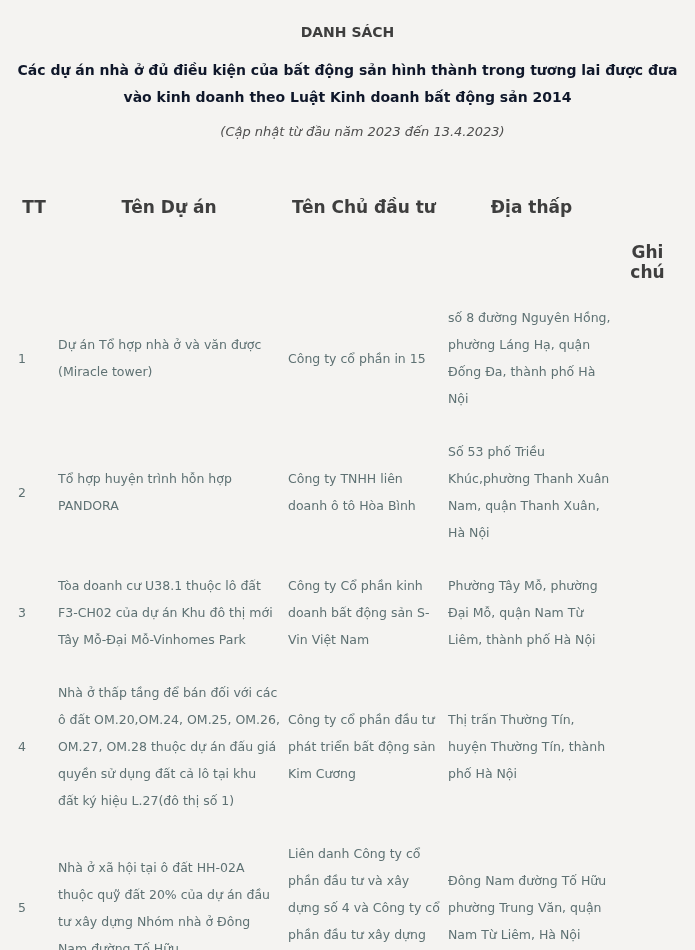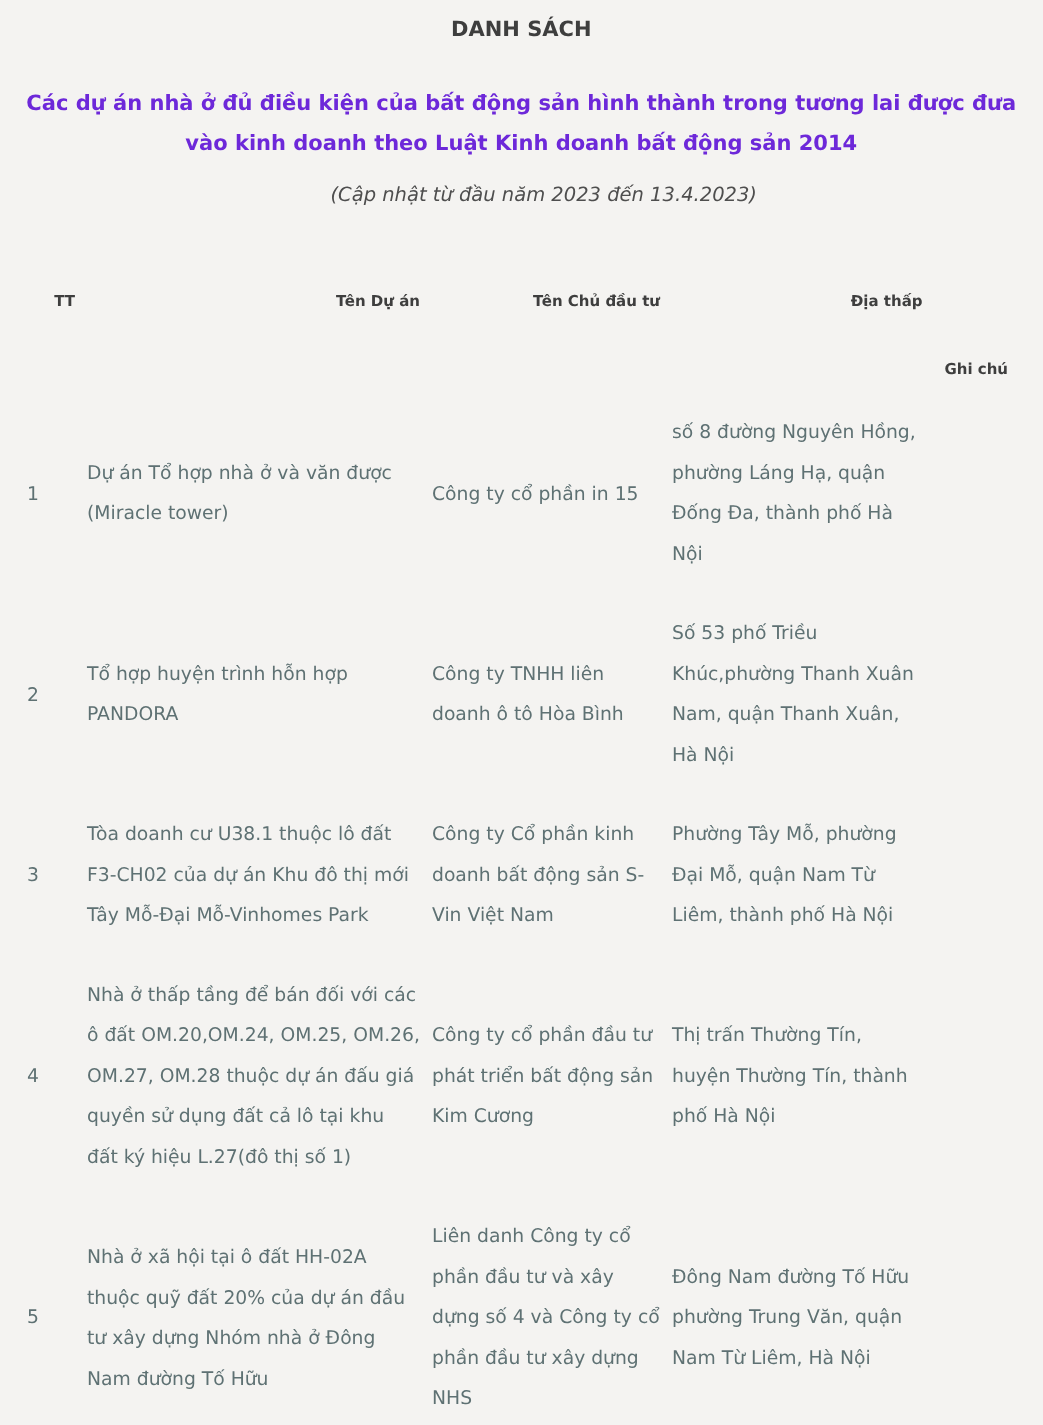--- a/index.html
+++ b/index.html
@@ -11,33 +11,33 @@
     height: 950px;
     overflow: hidden;
     background: #f4f3f1;
     font-family: "DejaVu Sans", sans-serif;
     color: #5e7173;
   }
   .doc-header {
     padding-top: 8px;
   }
   .title {
-    margin: 4px;
+    margin: 16px;
     text-align: center;
     font-size: 14px;
     font-weight: bold;
     color: #3e3e3e;
   }
   .subtitle {
-    margin: 28px 6px 0;
+    margin: 17px 6px 0;
     text-align: center;
     font-size: 14px;
     font-weight: bold;
     line-height: 27px;
-    color: #6d28d9;
+    color: #0f172a;
   }
   .note {
     margin: 13px 0 0;
     text-align: center;
     font-style: italic;
     font-size: 13px;
     color: #4e4e4e;
     padding-left: 30px;
   }
   table.projects {
@@ -45,23 +45,23 @@
     table-layout: fixed;
     width: 654px;
     margin: 58px 23px 0 18px;
   }
   col.c-tt      { width: 40px; }
   col.c-duan    { width: 230px; }
   col.c-chudautu{ width: 160px; }
   col.c-diadiem { width: 175px; }
   col.c-ghichu  { width: 49px; }
   th {
-    text-align: right;
+    text-align: center;
     vertical-align: top;
-    font-size: 10px;
+    font-size: 17px;
     font-weight: bold;
     color: #3e3e3e;
     padding: 0 8px 26px 0;
   }
   th.ghi-chu { padding-right: 0; }
   th.ghi-chu .drop {
     position: relative;
     top: 17px;
     display: inline-block;
     margin-top: 28px;

